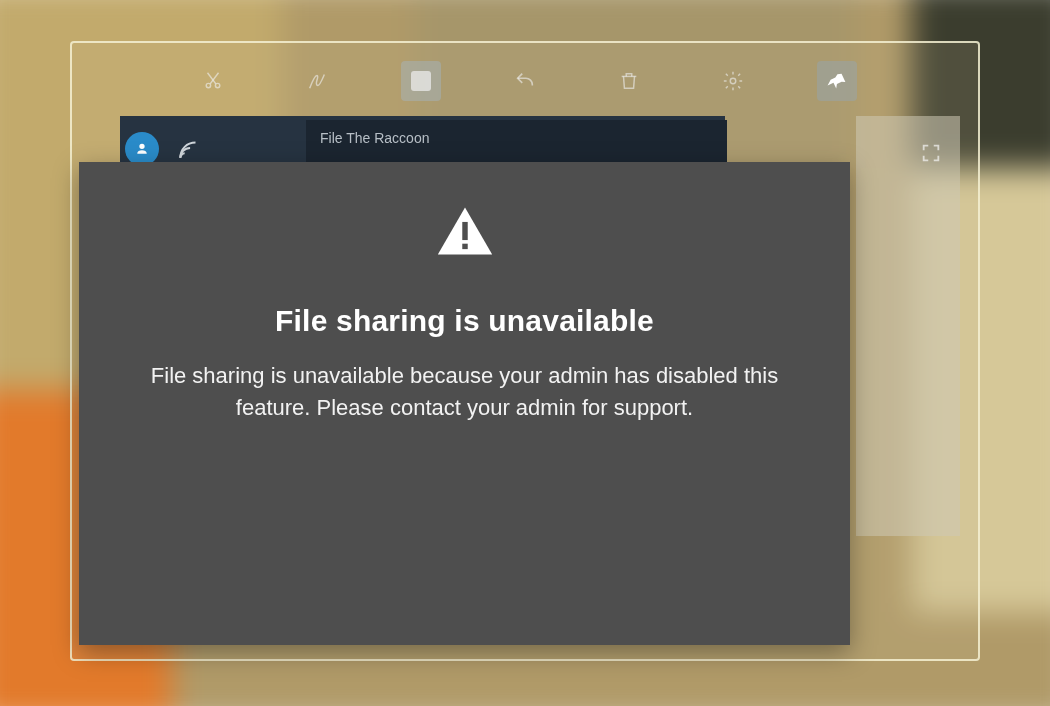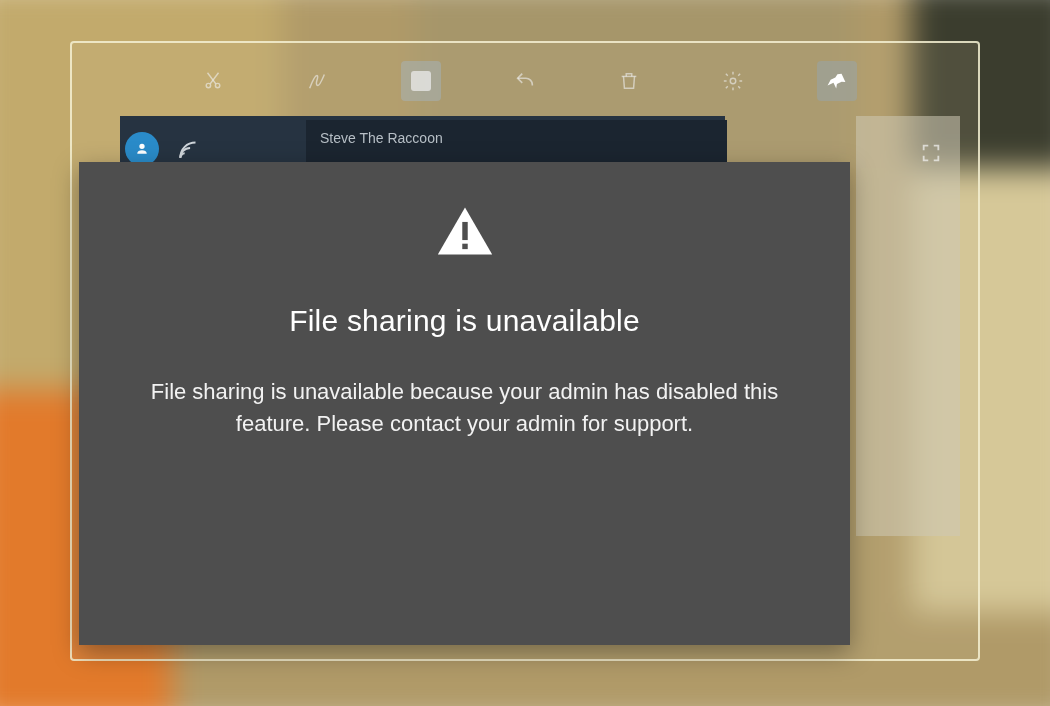--- a/index.html
+++ b/index.html
@@ -114,23 +114,23 @@
       padding: 40px 30px 36px;
       box-shadow: 0 8px 24px rgba(0,0,0,0.35);
     }
     .modal .warn {
       width: 58px; height: 54px;
       margin-top: 2px;
       margin-bottom: 46px;
     }
     .modal h1 {
       font-size: 30px;
-      font-weight: 400;
+      font-weight: 700;
       letter-spacing: 0.2px;
-      margin-bottom: 38px;
+      margin-bottom: 22px;
     }
     .modal p {
       font-size: 22px;
       font-weight: 300;
       line-height: 1.45;
       text-align: center;
       max-width: 700px;
       color: #f2f2f2;
     }
     .modal .ok {
@@ -214,21 +214,21 @@
 
 <div class="wave-icon">
   <svg viewBox="0 0 24 24" fill="none" stroke="currentColor" stroke-width="1.8">
     <path d="M4 20c0-8 6-14 14-14"></path>
       <path d="M4 20c0-5 4-9 9-9"></path>
       <path d="M4 20c0-2 2-4 4-4"></path>
   </svg>
 </div>
 
 <div class="name-tab">
-  <span>Steve The Raccoon</span>
+  <span>File The Raccoon</span>
 </div>
 
 <div class="right-panel"></div>
 <div class="fullscreen-icon">
   <svg viewBox="0 0 24 24" fill="none" stroke="currentColor" stroke-width="2">
     <path d="M4 9V4h5M20 9V4h-5M4 15v5h5M20 15v5h-5"></path>
   </svg>
 </div>
 
 <div class="modal">

